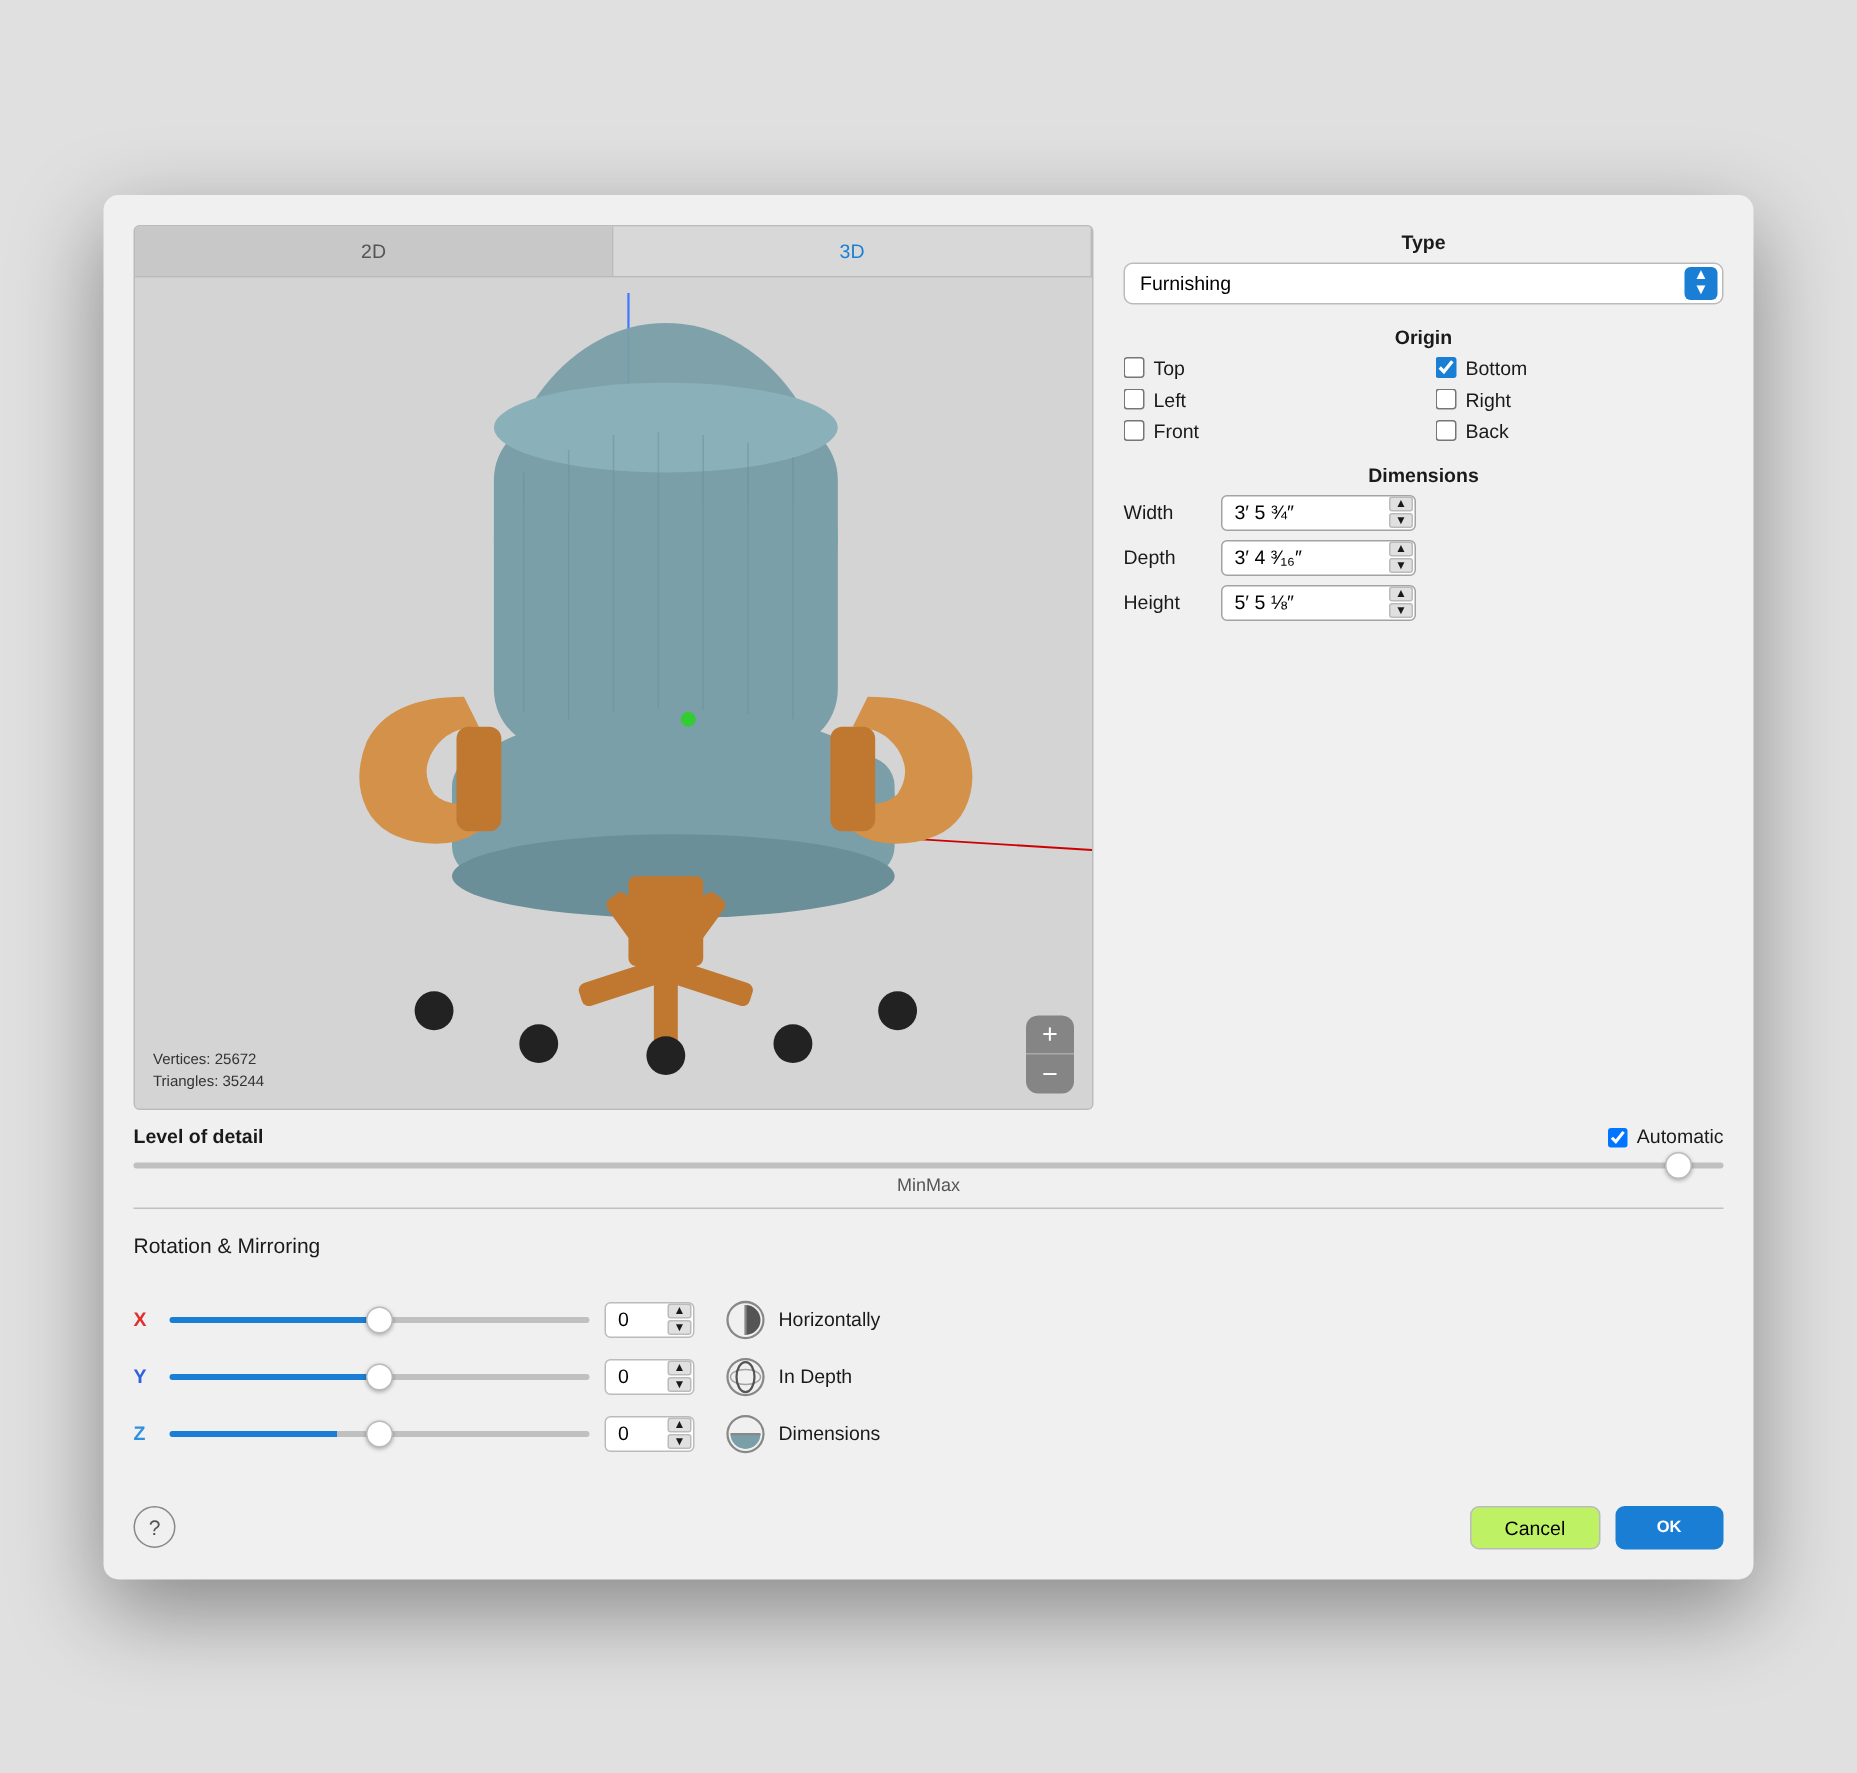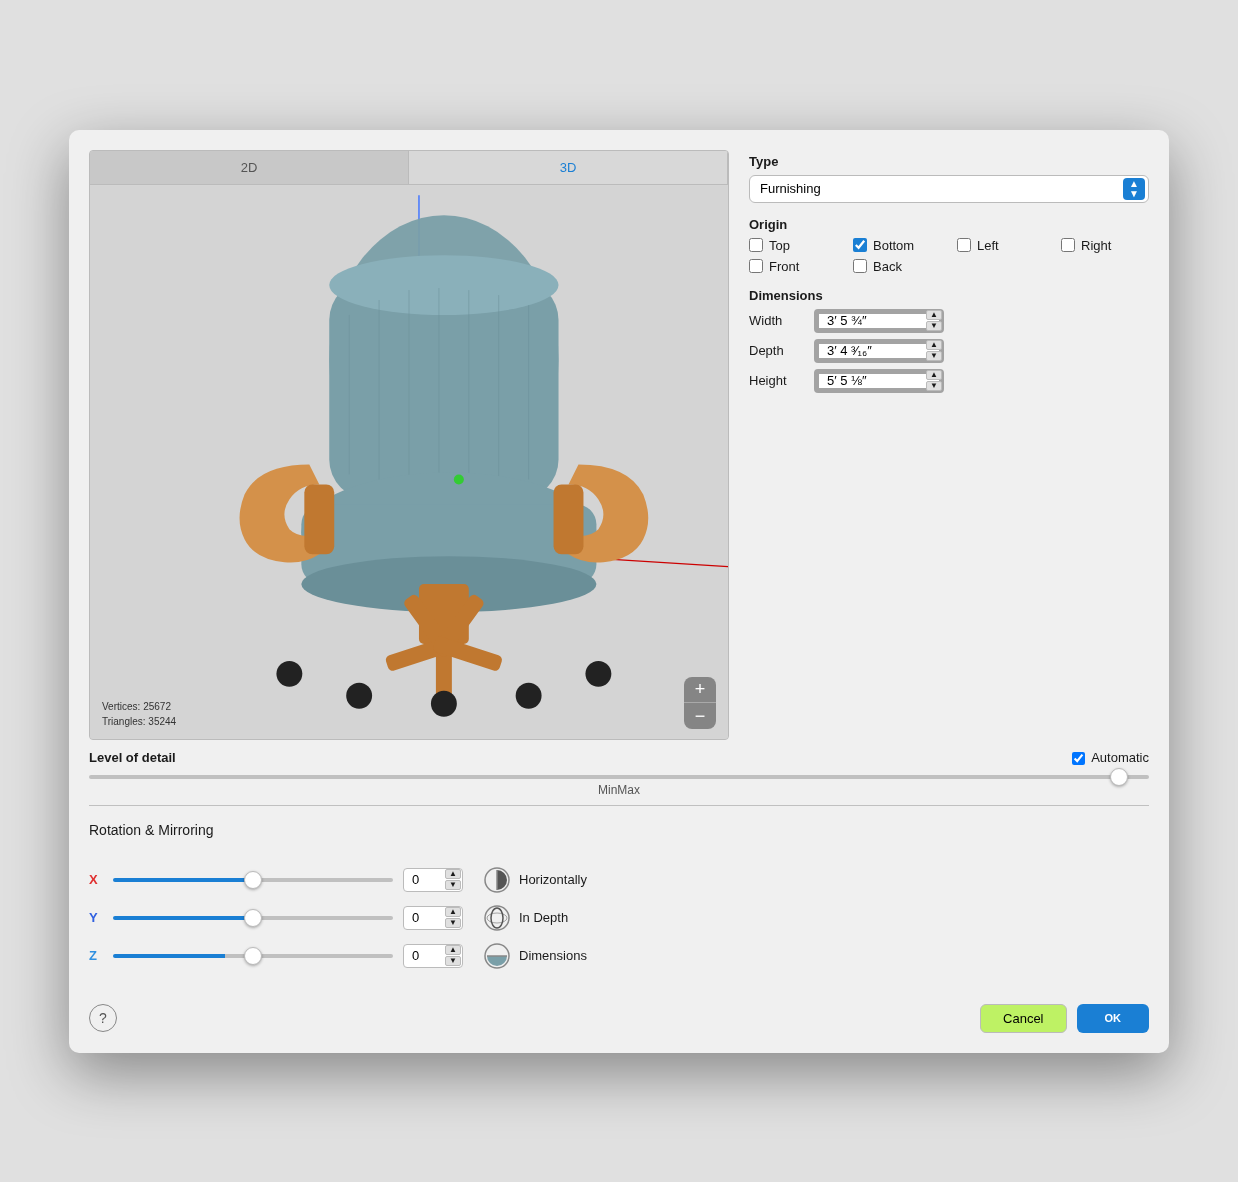--- a/index.html
+++ b/index.html
@@ -114,20 +114,21 @@
       flex: 1;
       display: flex;
       flex-direction: column;
       gap: 14px;
       padding-top: 4px;
     }
     .section-label {
       font-weight: 700;
       font-size: 13px;
       margin-bottom: 6px;
+      text-align: center;
     }
     
     .type-select-container {
       position: relative;
       display: inline-block;
       width: 100%;
     }
     .type-select {
       width: 100%;
       padding: 4px 30px 4px 10px;
@@ -154,21 +155,21 @@
       height: 22px;
       background: #1a7fd4;
       border-radius: 4px;
       color: white;
       font-size: 10px;
       line-height: 1;
     }
     
     .origin-grid {
       display: grid;
-      grid-template-columns: 1fr 1fr 1fr 1fr;
+      grid-template-columns: 1fr 1fr;
       row-gap: 6px;
       column-gap: 16px;
     }
     .checkbox-row {
       display: flex;
       align-items: center;
       gap: 6px;
     }
     .checkbox-row input[type="checkbox"] {
       width: 14px;
@@ -188,21 +189,21 @@
       font-size: 13px;
     }
     .dimension-input-wrap {
       position: relative;
       display: flex;
       align-items: center;
     }
     .dimension-input {
       width: 130px;
       height: 24px;
-      border: 5px solid #a3a3a3;
+      border: 1px solid #a3a3a3;
       border-radius: 4px;
       padding: 0 22px 0 8px;
       font-size: 13px;
       background: white;
     }
     .stepper {
       position: absolute;
       right: 2px;
       display: flex;
       flex-direction: column;

